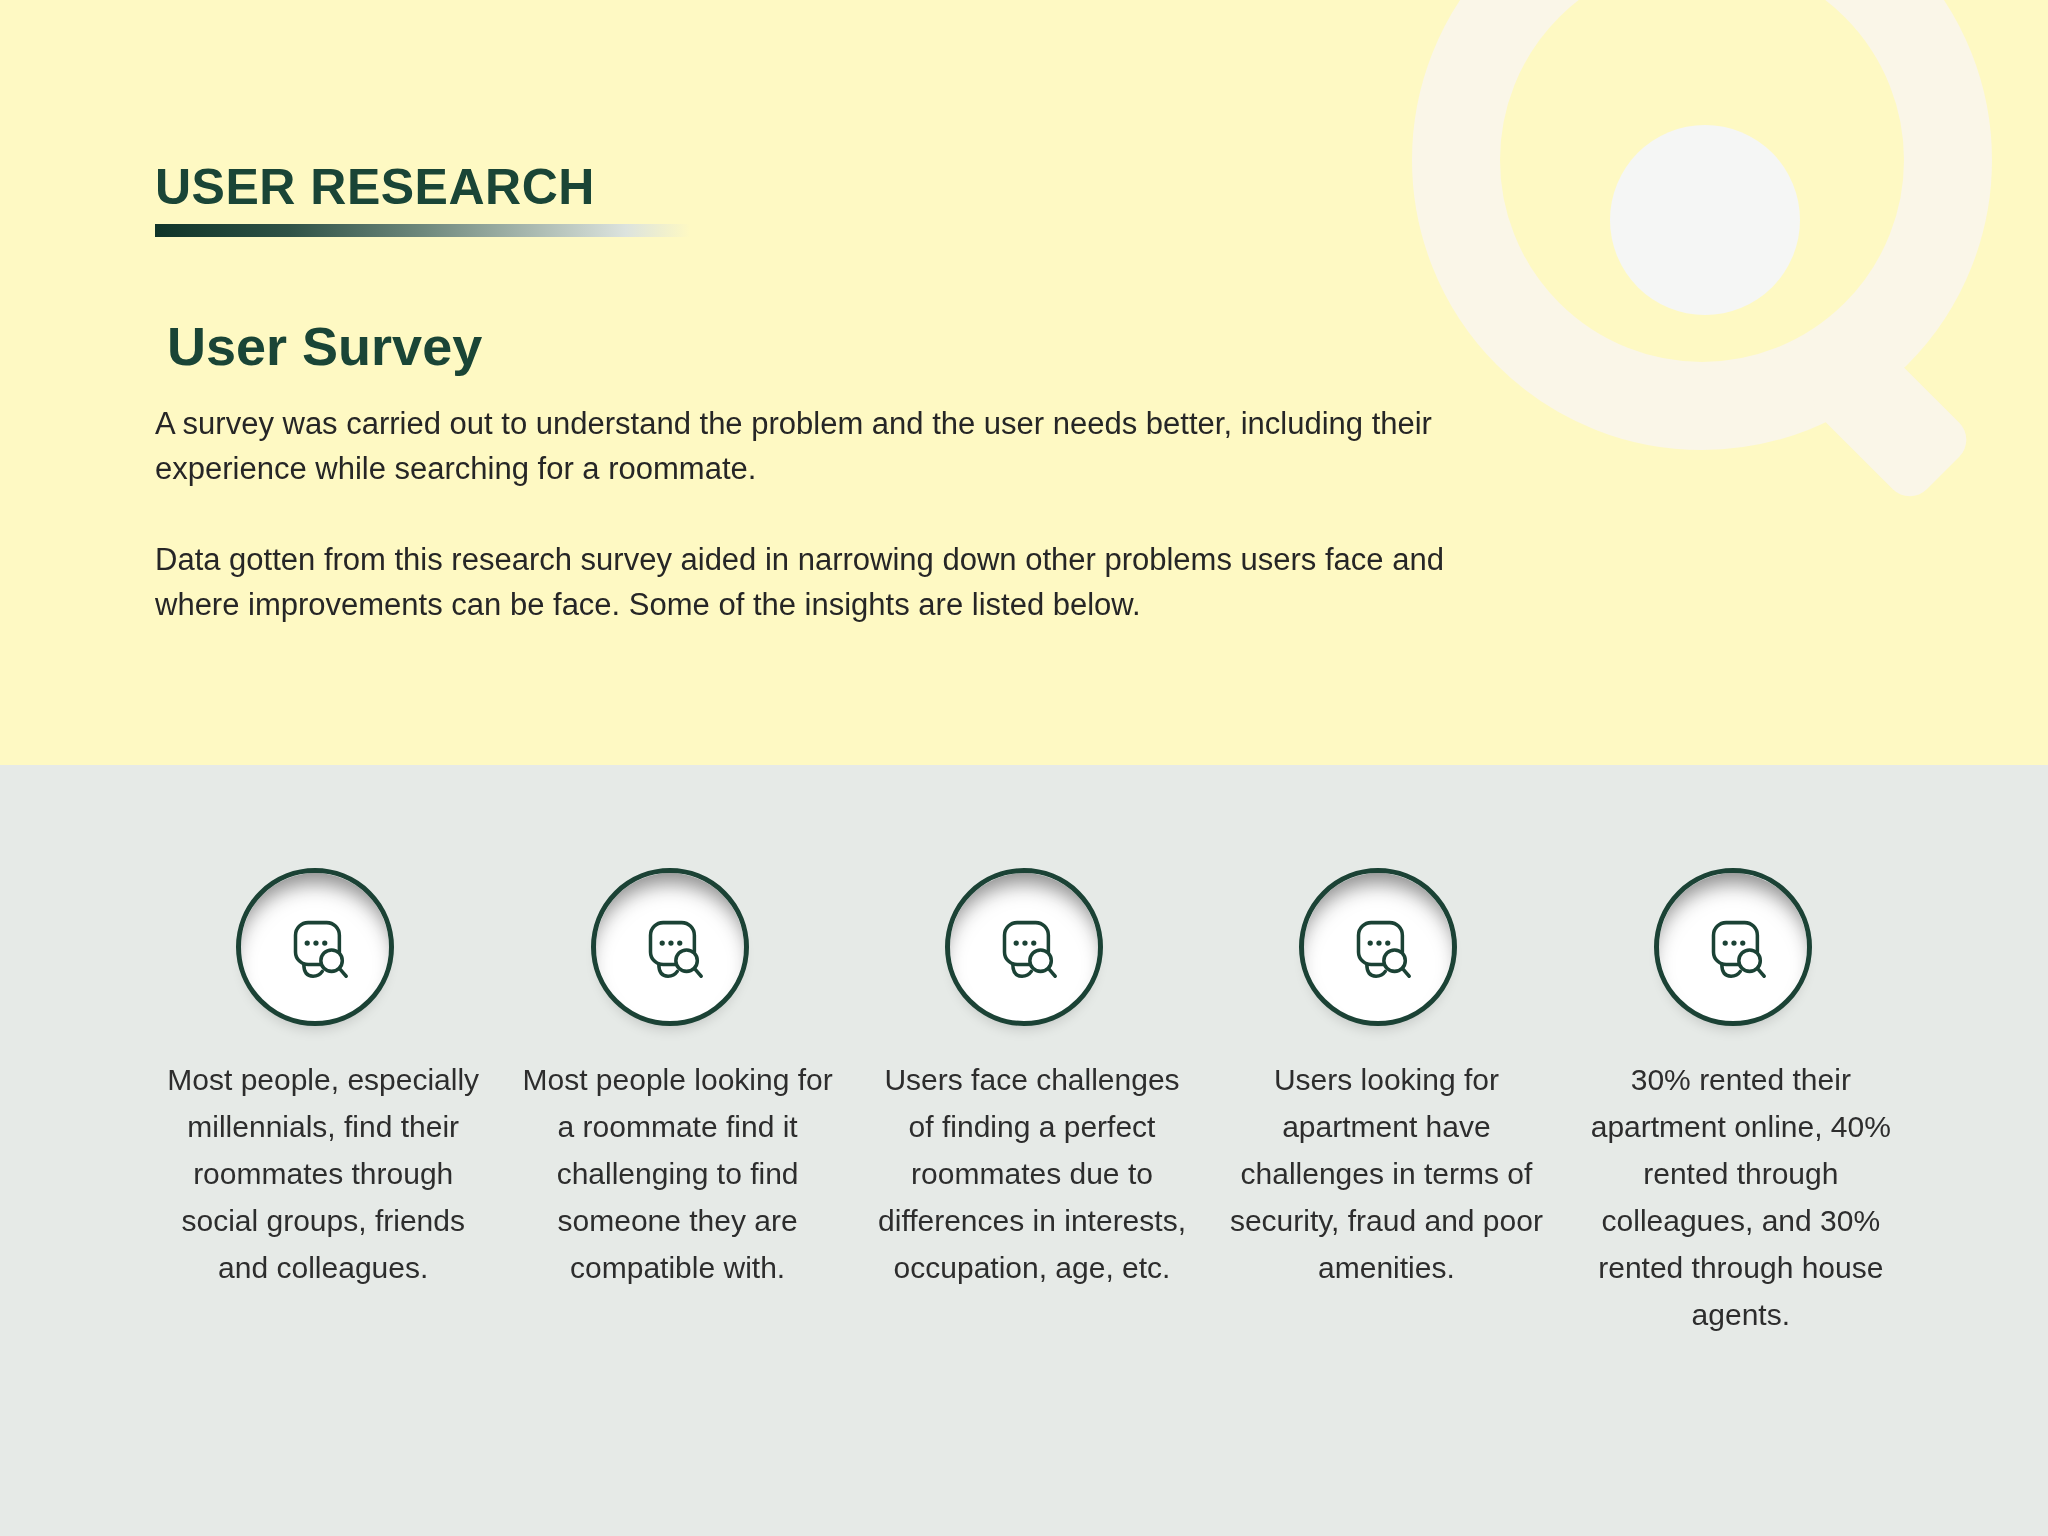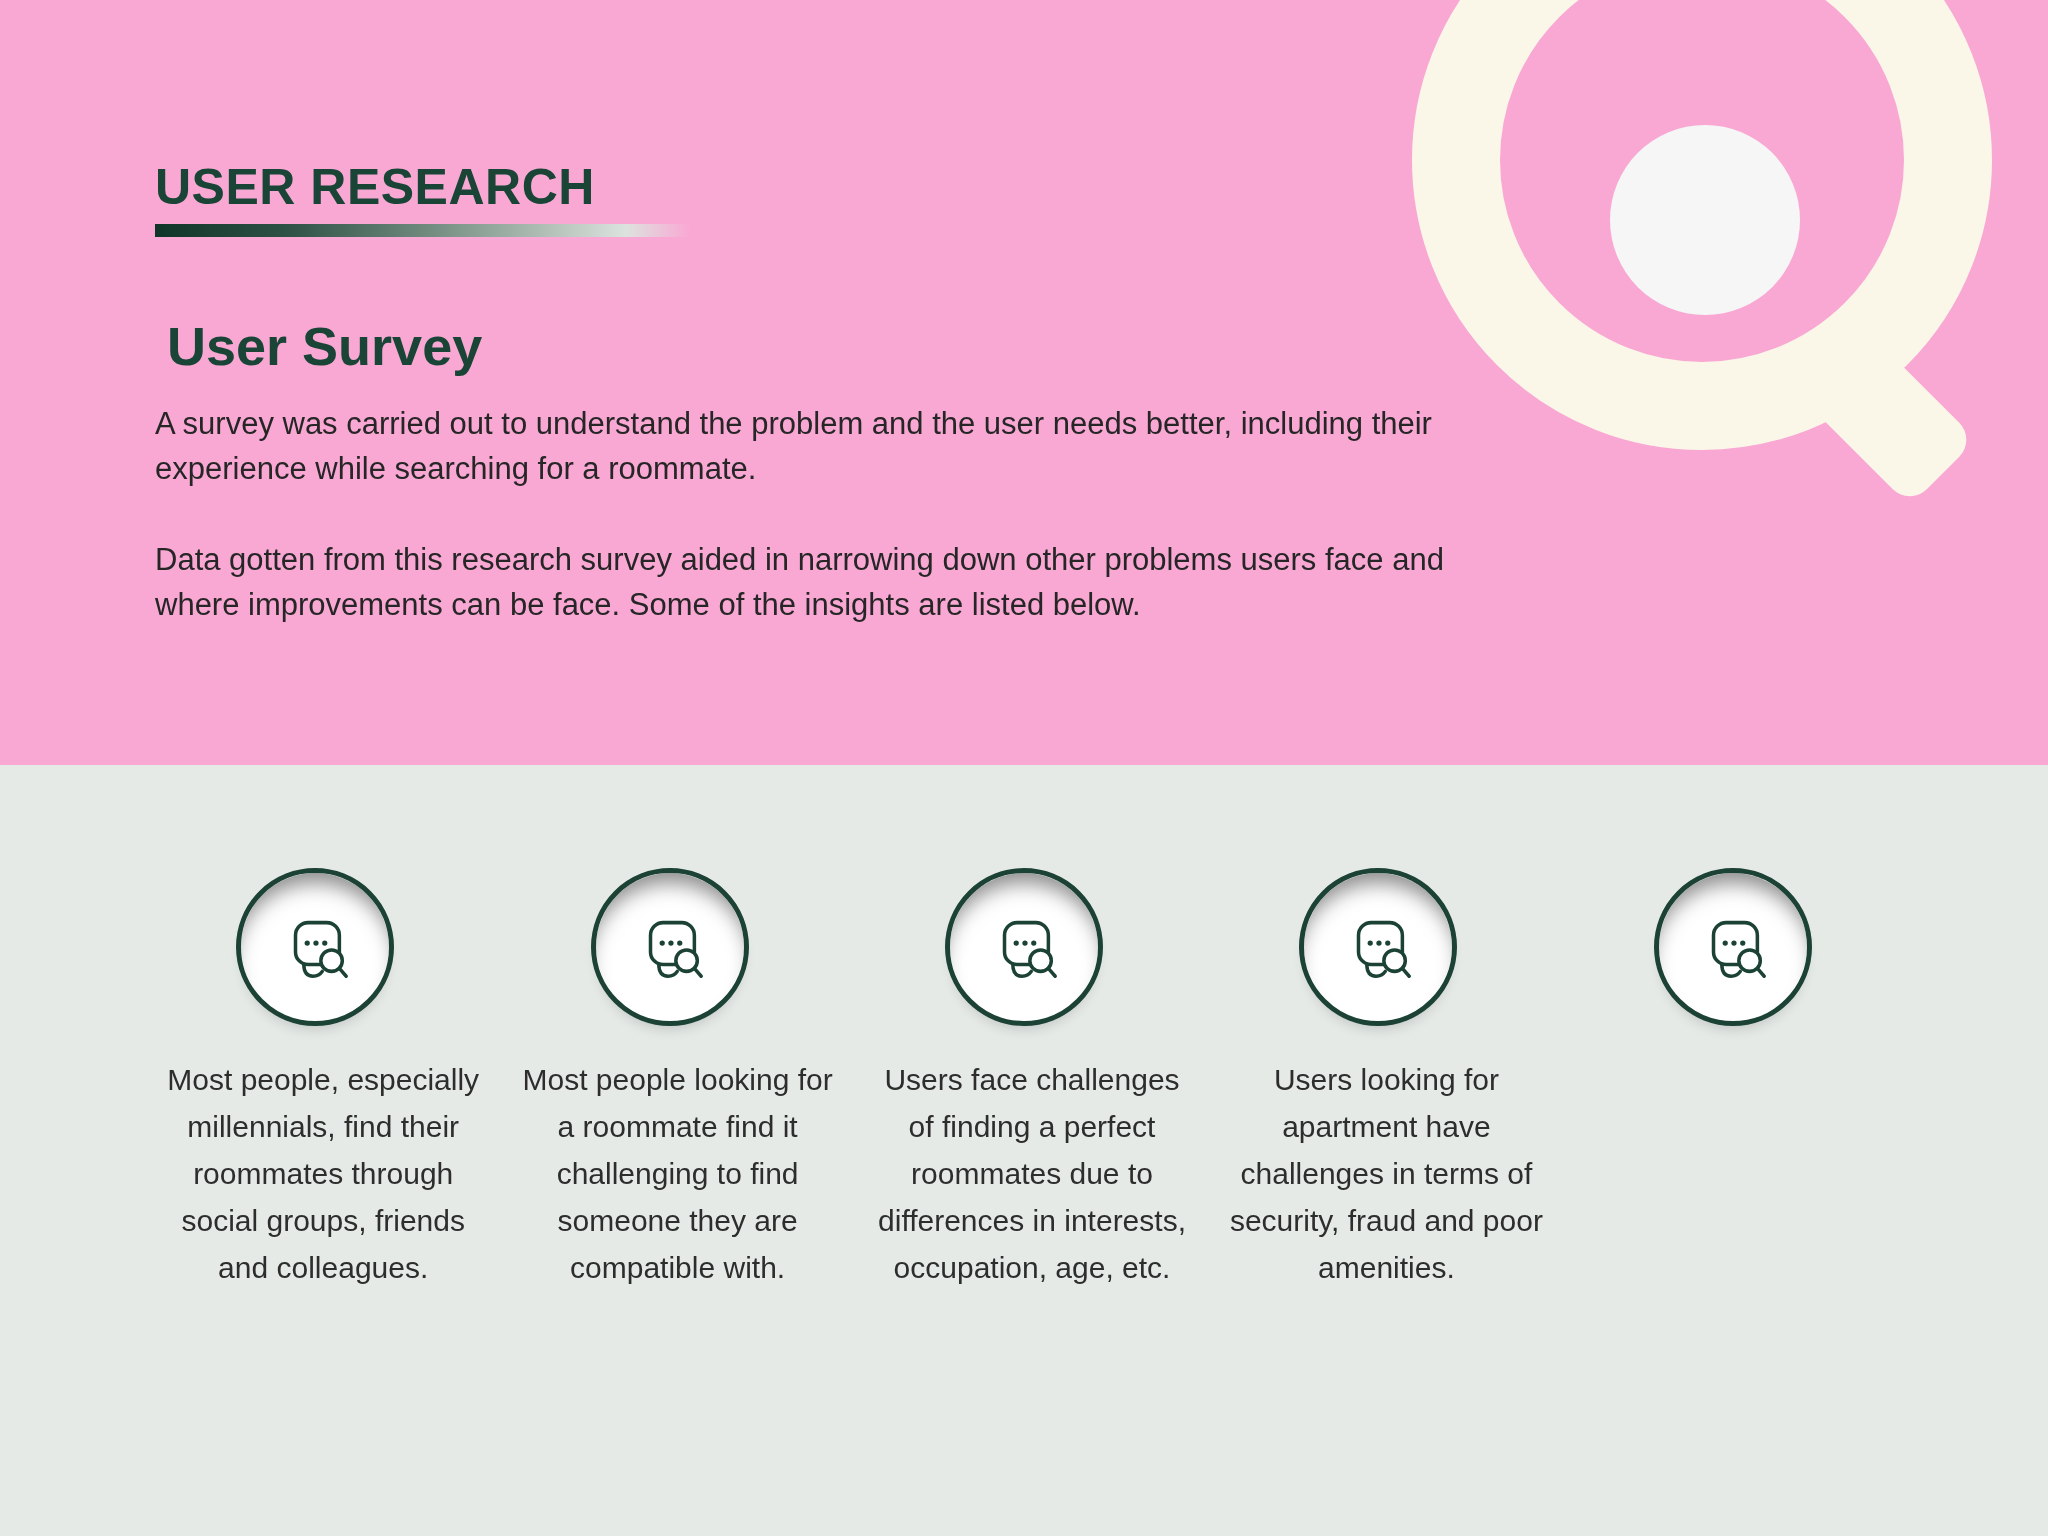--- a/index.html
+++ b/index.html
@@ -1,20 +1,20 @@
 <!DOCTYPE html>
 <html><head>
 <meta charset="utf-8">
 <style>
   html, body { margin: 0; padding: 0; background: #ffffff; }
   .slide {
     position: relative;
     width: 2048px;
     height: 1536px;
-    background: #f9a8d4;
+    background: #fef9c3;
     overflow: hidden;
     font-family: "Liberation Sans", sans-serif;
     color: #262626;
   }
 
   
   .decor-ring {
     position: absolute;
     left: 1412px; top: -130px;
     width: 580px; height: 580px;
@@ -210,16 +210,17 @@
         <svg width="78" height="78" viewBox="0 0 80 80" fill="none" stroke="#1B4235" stroke-width="3.6" stroke-linecap="round" stroke-linejoin="round">
           <rect x="20" y="15" width="45" height="43" rx="13"></rect>
           <path d="M 28.5 57.5 C 28.5 65, 31 70, 38 70 C 42.5 70, 45.5 68, 47.5 65"></path>
           <circle cx="32" cy="36" r="2.7" fill="#1B4235" stroke="none"></circle>
           <circle cx="41" cy="36" r="2.7" fill="#1B4235" stroke="none"></circle>
           <circle cx="50" cy="36" r="2.7" fill="#1B4235" stroke="none"></circle>
           <circle cx="57" cy="54" r="11" fill="#ffffff"></circle>
           <line x1="65" y1="62" x2="72" y2="70"></line>
         </svg>
       </div>
+      <div class="insight-text">30% rented their apartment online, 40% rented through colleagues, and 30% rented through house agents.</div>
     </div>
 
   </div>
 </div>
 
 </body></html>

